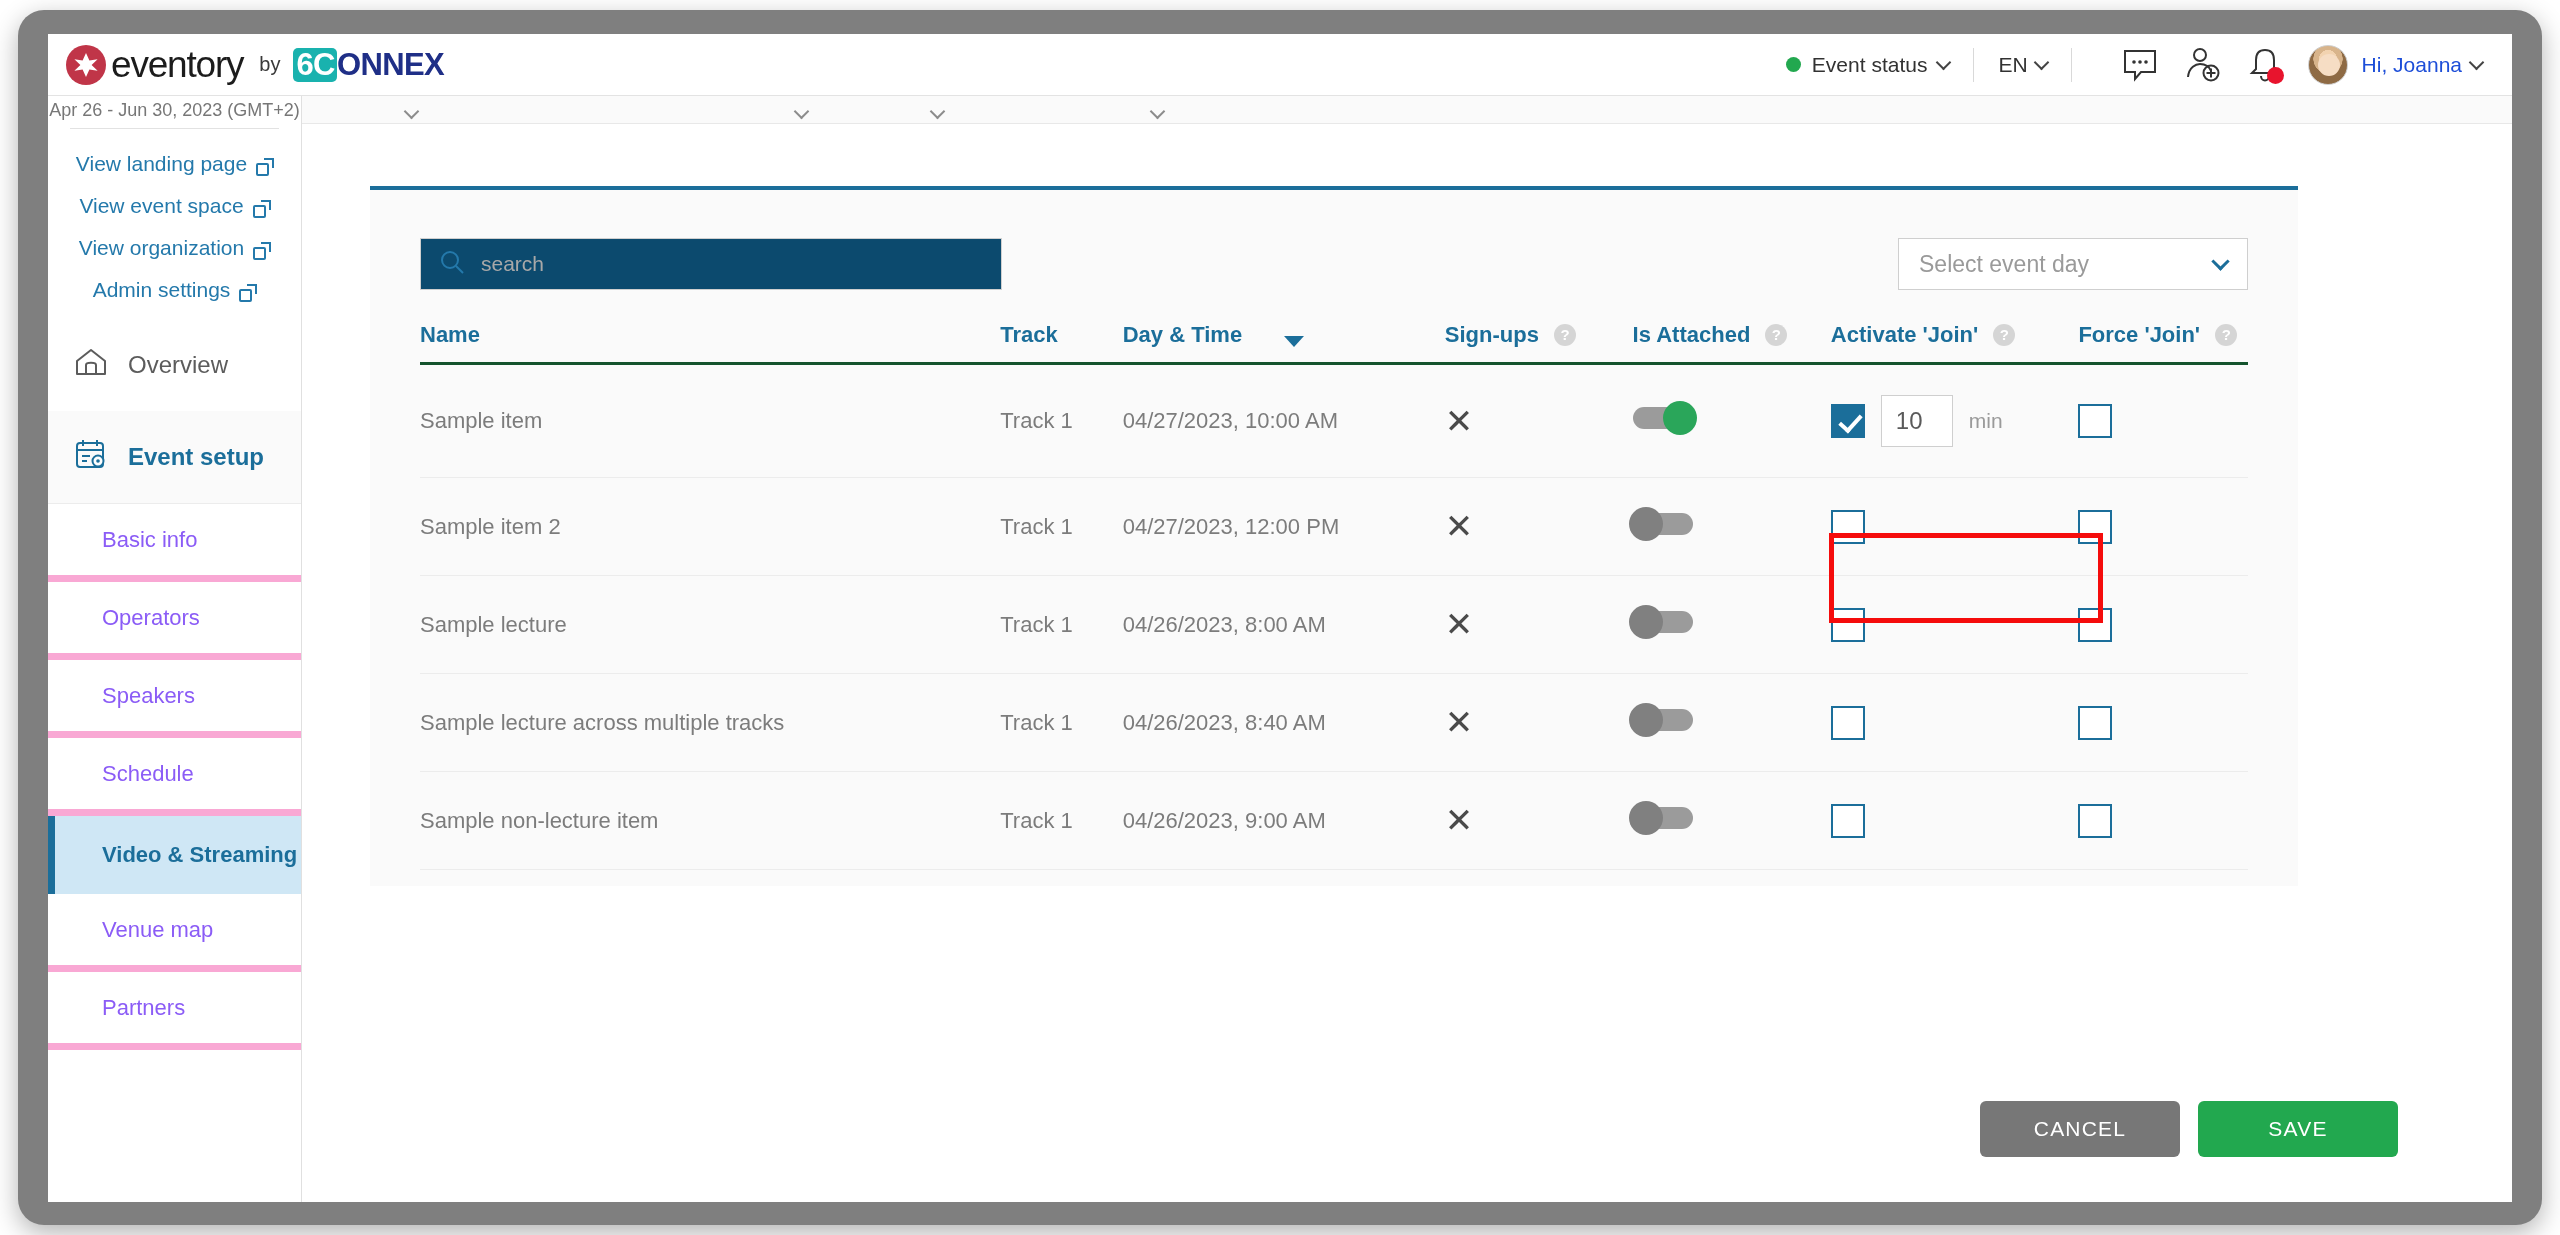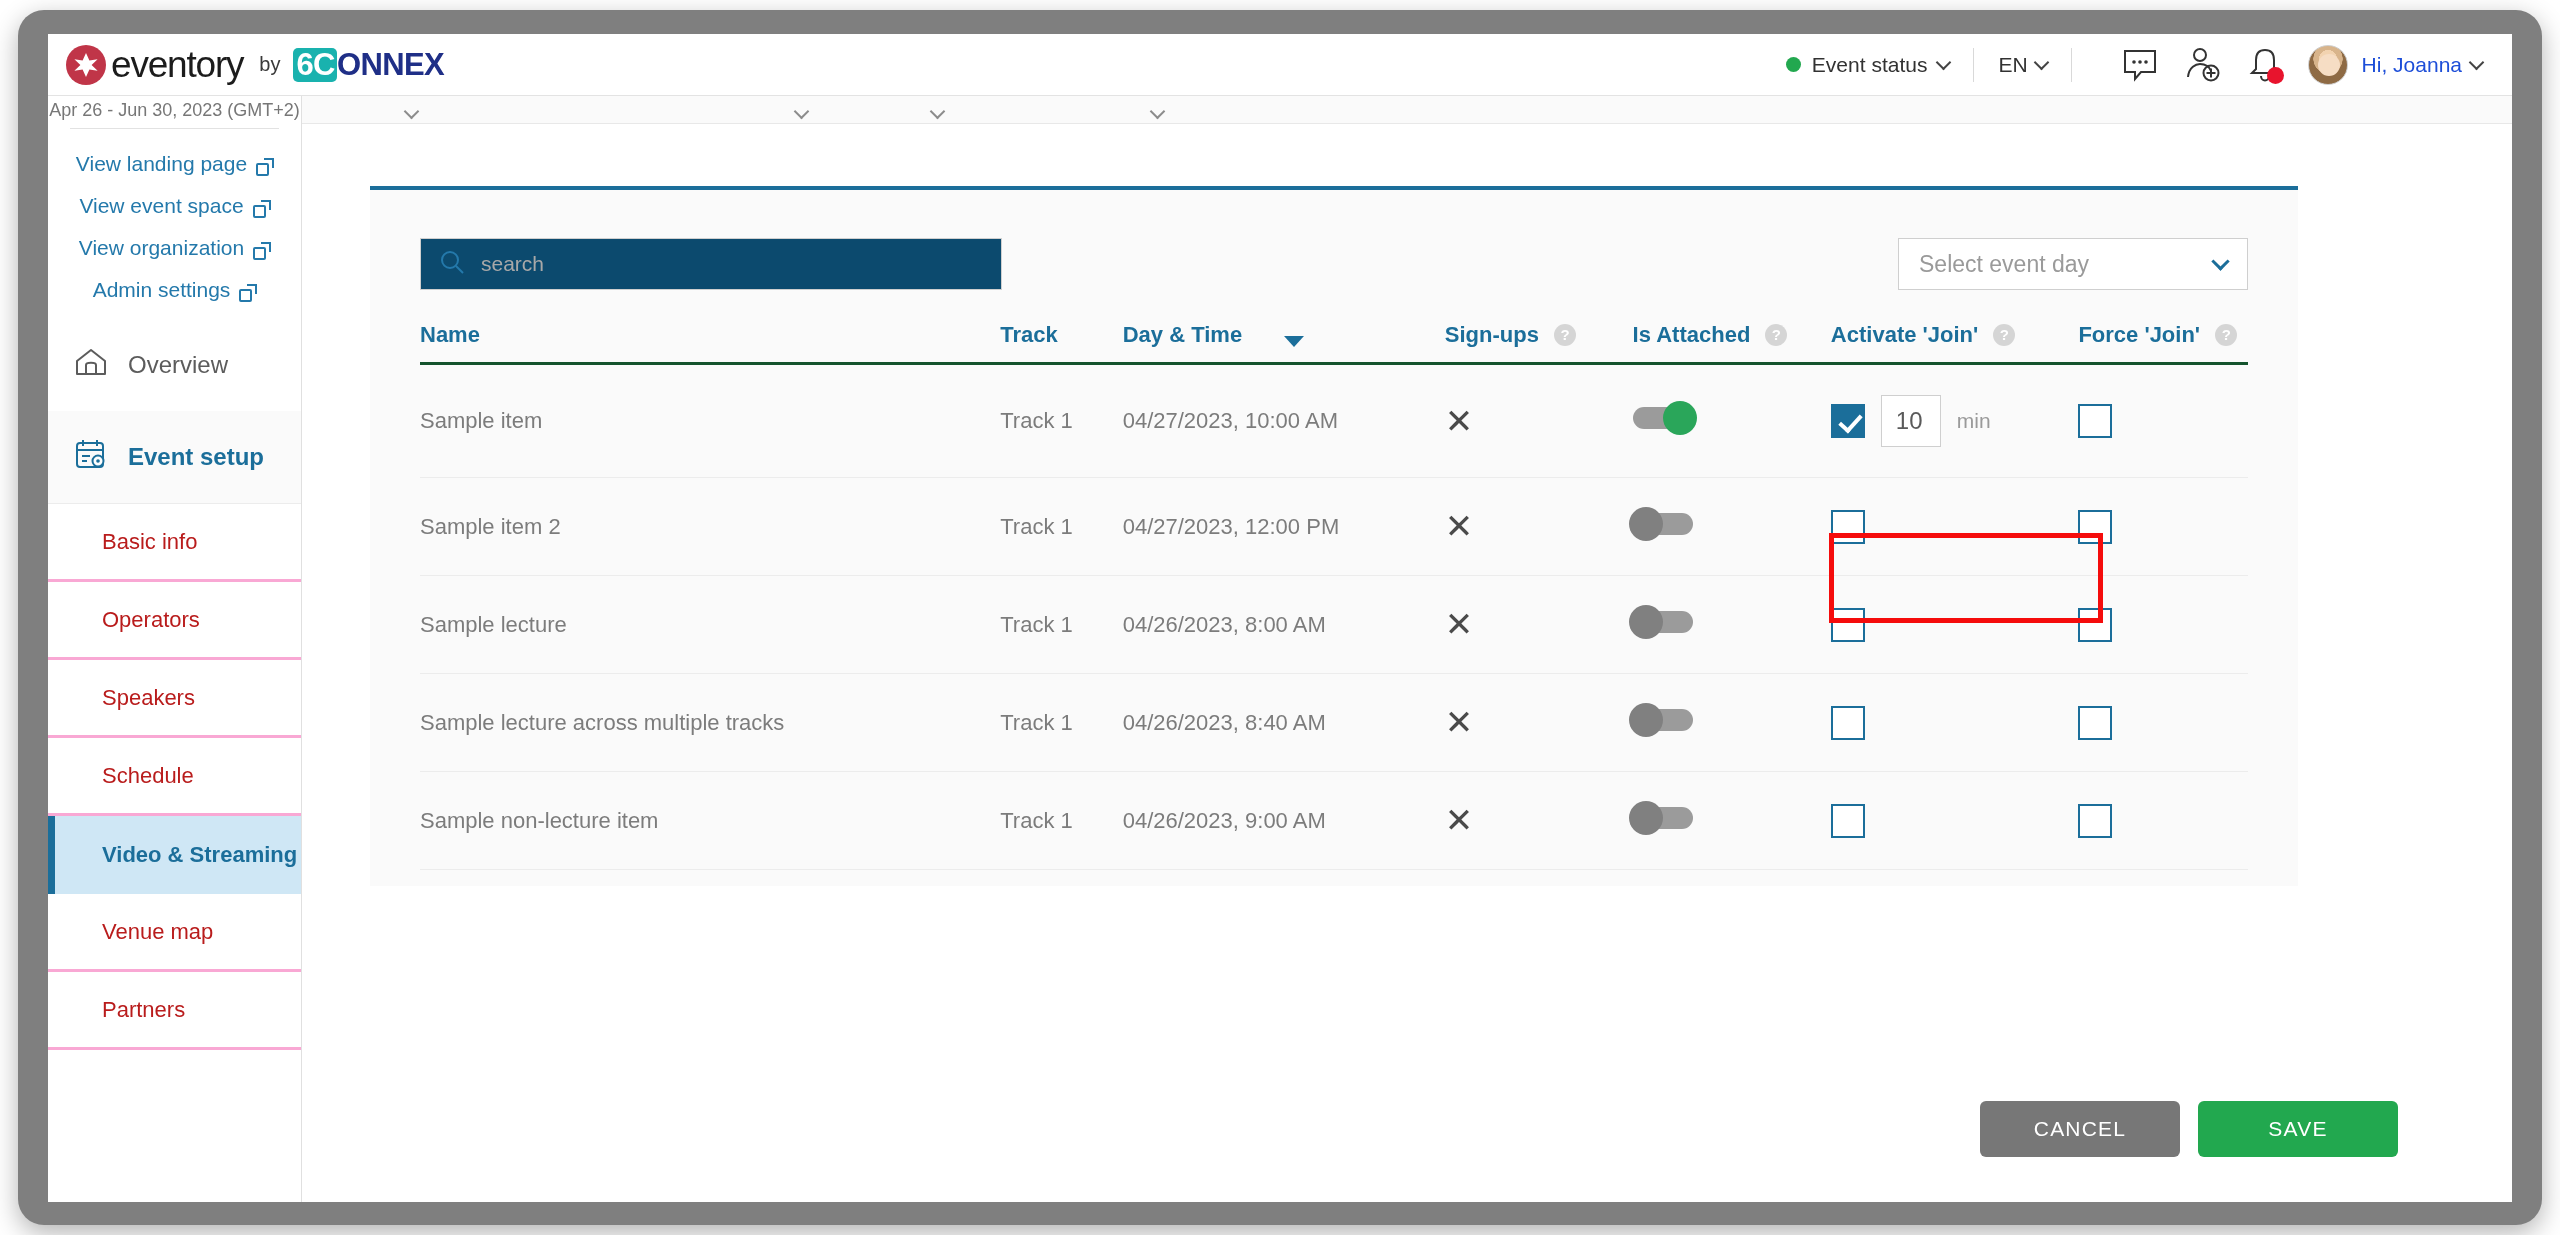--- a/index.html
+++ b/index.html
@@ -113,22 +113,22 @@
 
   .nav-big {
     display: flex; align-items: center; gap: 20px;
     padding: 0 0 0 26px; height: 92px;
     font-size: 24px; color: #5c5c5c; cursor: pointer;
   }
   .nav-big.active { color: #1b6e9a; font-weight: 700; background: #fafafa; }
   .nav-sub-wrap { border-top: 1px solid #ececec; }
   .nav-sub {
     height: 78px; display: flex; align-items: center;
-    padding-left: 54px; font-size: 22px; color: #b91c1c;
-    border-bottom: 3px solid #f9a8d4; cursor: pointer;
+    padding-left: 54px; font-size: 22px; color: #8b5cf6;
+    border-bottom: 7px solid #f9a8d4; cursor: pointer;
   }
   .nav-sub.sel {
     background: #cfe7f5; color: #1b6e9a; font-weight: 700;
     border-left: 7px solid #1b6e9a; padding-left: 47px; border-bottom: none;
   }
 
   
   #main {
     position: absolute; left: 254px; top: 62px;
     width: 2210px; height: 1106px;
@@ -216,21 +216,21 @@
     display: inline-block; vertical-align: middle; cursor: pointer;
   }
   .chk.checked { background: #1b6e9a; position: relative; }
   .chk.checked::after {
     content: ""; position: absolute; left: 11px; top: 4px;
     width: 9px; height: 18px; border-right: 4px solid #fff; border-bottom: 4px solid #fff;
     transform: rotate(42deg);
   }
   .numwrap { display: flex; align-items: center; gap: 16px; }
   .numbox {
-    width: 60px; height: 52px; border: 1px solid #cfcfcf; background: #fff;
+    width: 72px; height: 52px; border: 1px solid #cfcfcf; background: #fff;
     display: flex; align-items: center; padding-left: 14px;
     font-size: 24px; color: #5a5a5a;
   }
   .min-lbl { font-size: 21px; color: #9a9a9a; }
 
   #redbox {
     position: absolute; left: 1527px; top: 437px;
     width: 274px; height: 90px;
     border: 5px solid #f50c0c; pointer-events: none; z-index: 30;
   }

